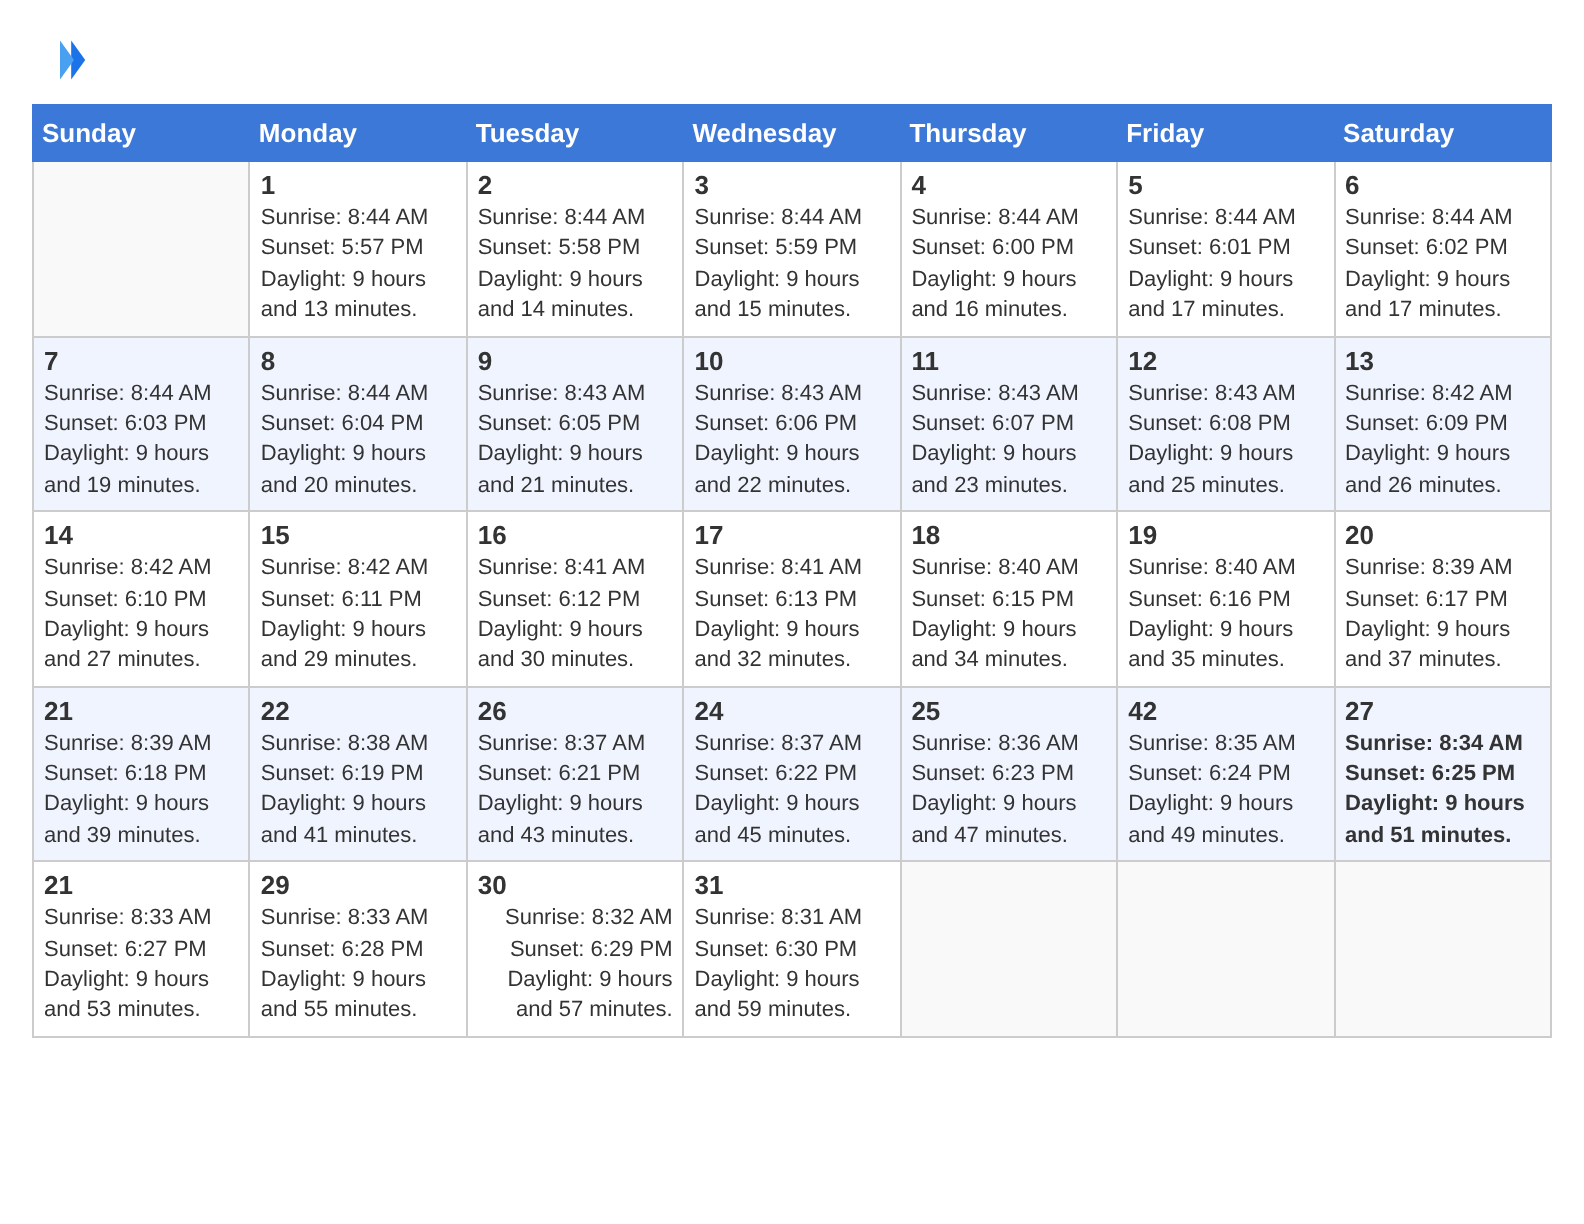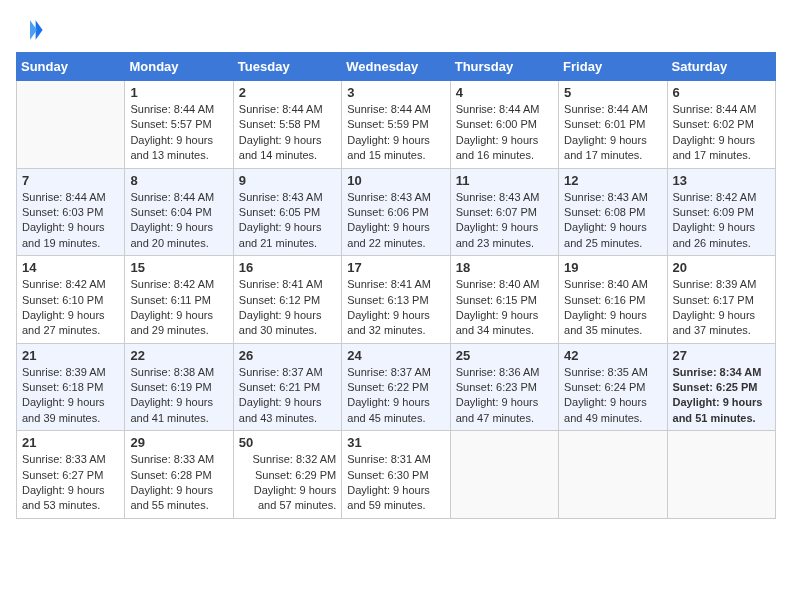--- a/index.html
+++ b/index.html
@@ -326,21 +326,21 @@
 and 53 minutes.</div>
         </td>
         <td>
           <span class="day-num">29</span>
           <div class="cell-text" style="white-space: pre-line;">Sunrise: 8:33 AM
 Sunset: 6:28 PM
 Daylight: 9 hours
 and 55 minutes.</div>
         </td>
         <td>
-          <span class="day-num">50</span>
+          <span class="day-num">30</span>
           <div class="cell-text" style="white-space: pre-line; text-align: right;">Sunrise: 8:32 AM
 Sunset: 6:29 PM
 Daylight: 9 hours
 and 57 minutes.</div>
         </td>
         <td>
           <span class="day-num">31</span>
           <div class="cell-text" style="white-space: pre-line;">Sunrise: 8:31 AM
 Sunset: 6:30 PM
 Daylight: 9 hours

